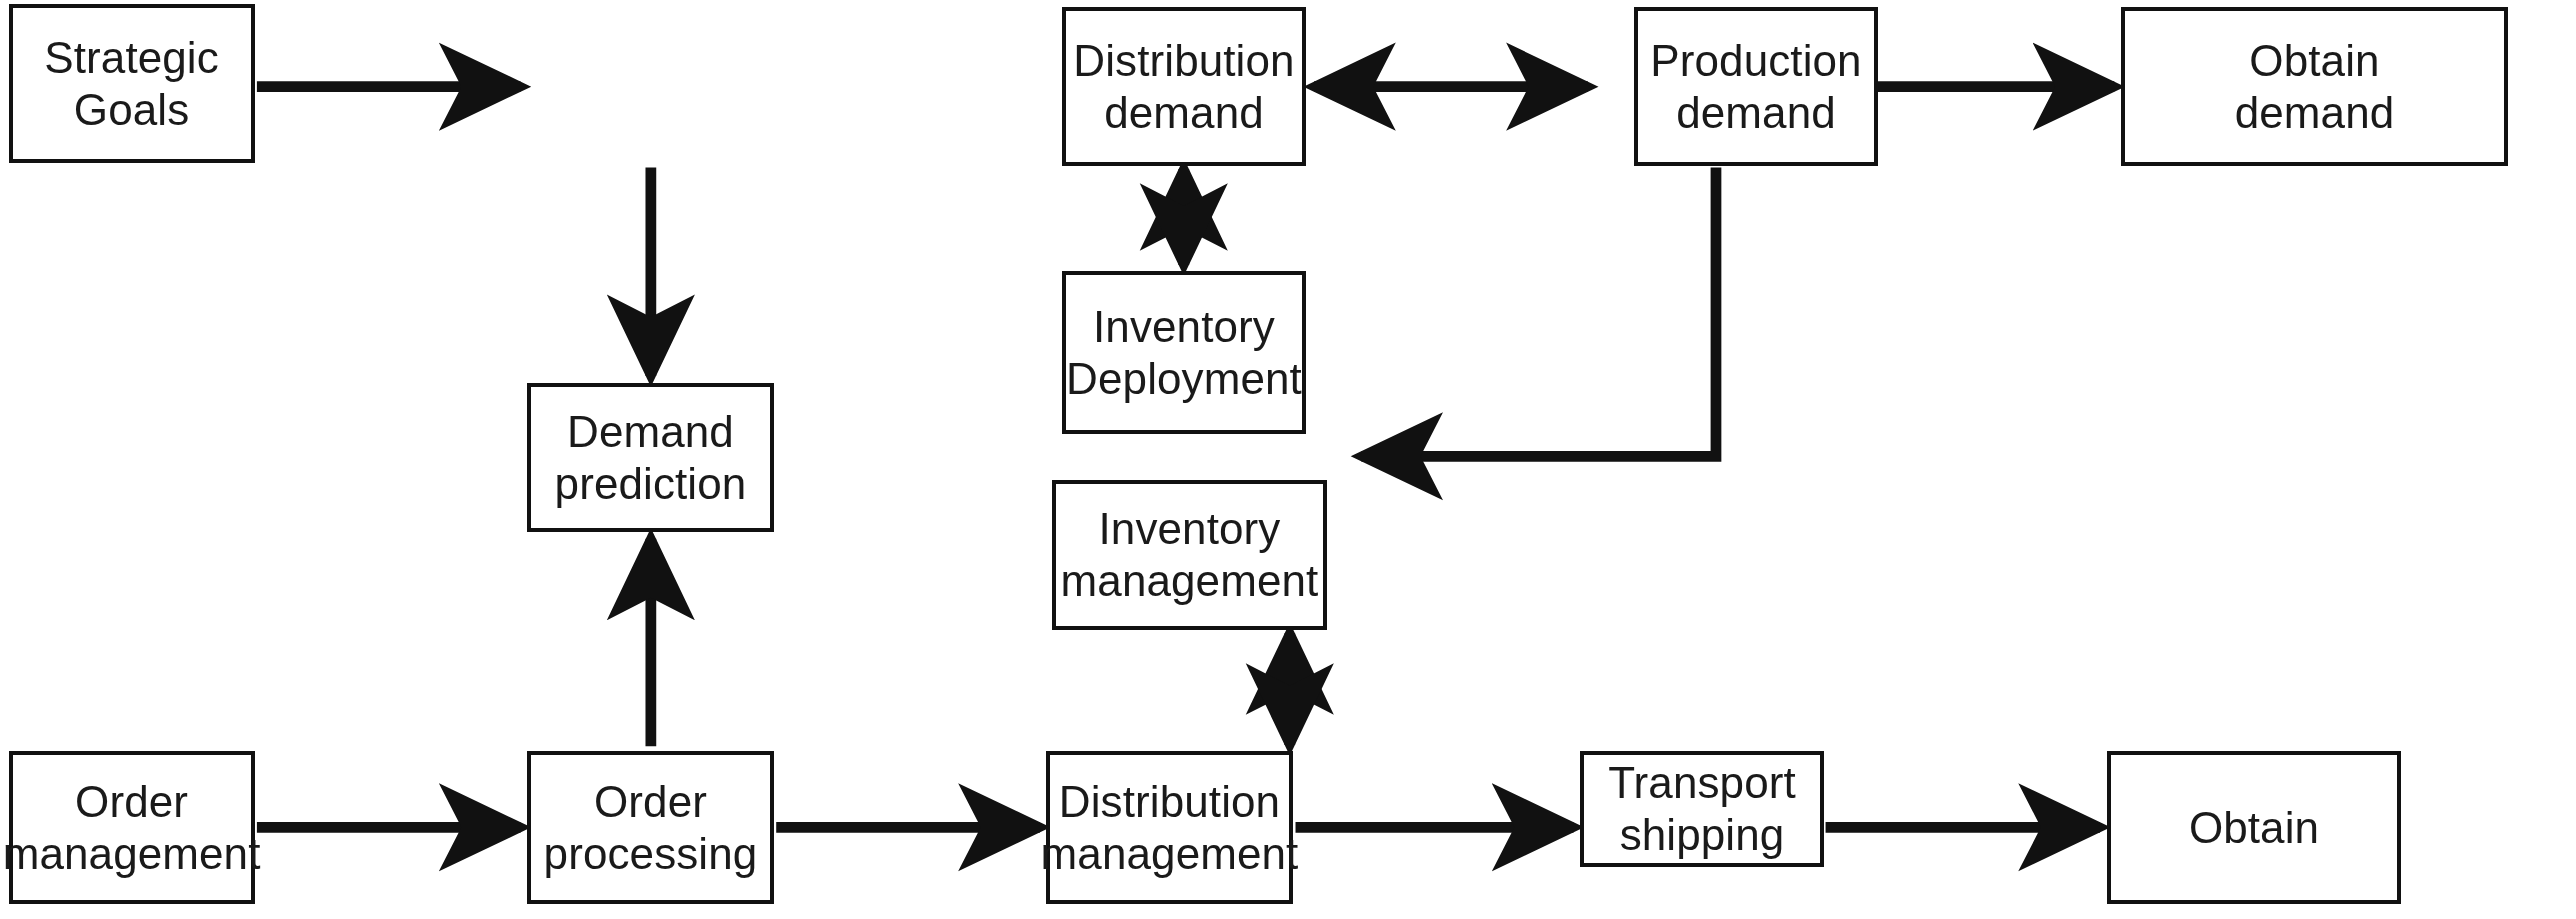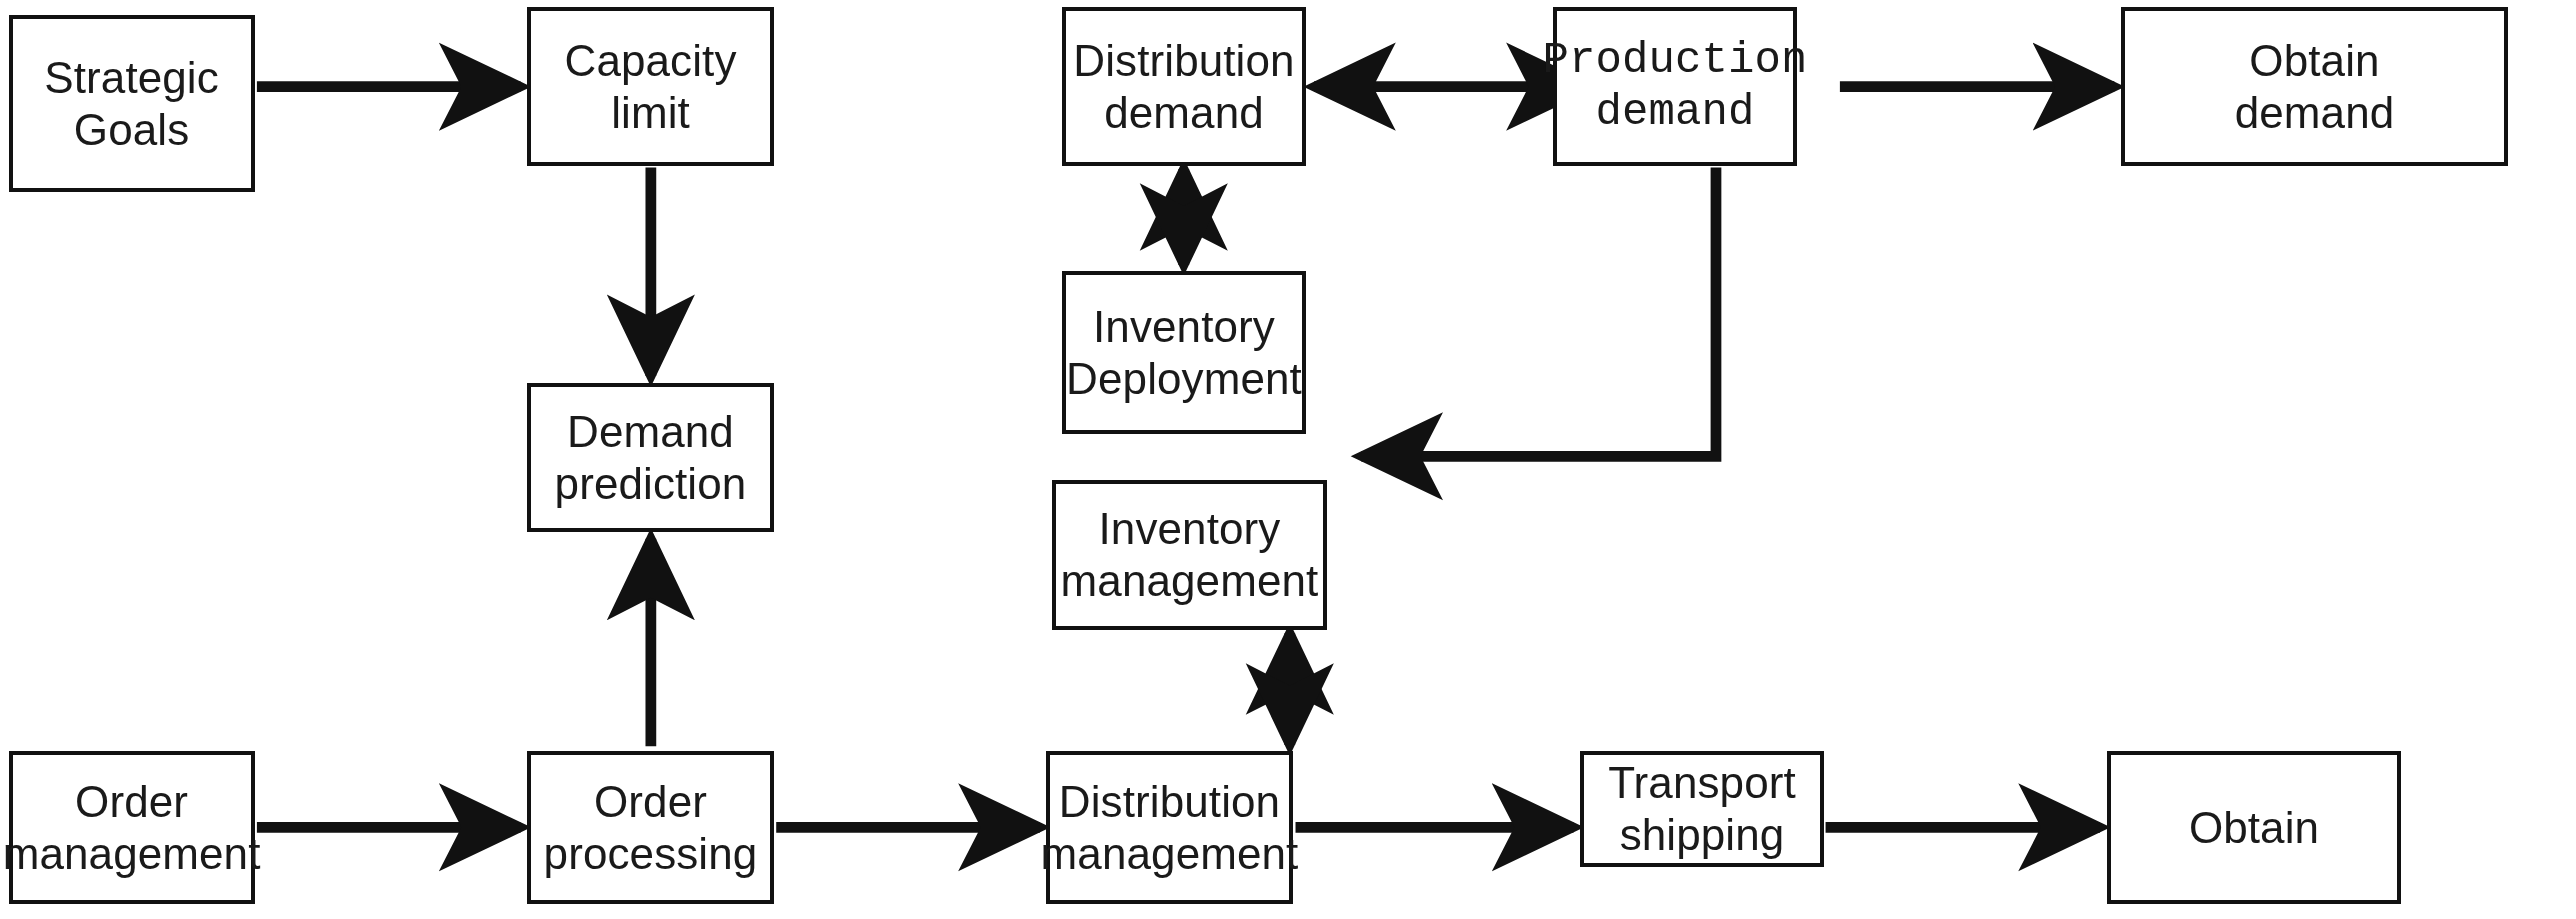--- a/index.html
+++ b/index.html
@@ -56,25 +56,24 @@
 
     <line x1="1083" y1="1155" x2="1451" y2="1155" stroke="#111111" stroke-width="15" marker-end="url(#ah)"></line>
 
     <line x1="1800" y1="884" x2="1800" y2="1040" stroke="#111111" stroke-width="15" marker-end="url(#ah)" marker-start="url(#ahs)"></line>
 
     <line x1="1808" y1="1155" x2="2196" y2="1155" stroke="#111111" stroke-width="15" marker-end="url(#ah)"></line>
 
     <line x1="2548" y1="1155" x2="2931" y2="1155" stroke="#111111" stroke-width="15" marker-end="url(#ah)"></line>
   </svg>
 
-  <div class="node" style="left: 8.6px; top: 15px; width: 246px; height: 177px;">Strategic Goals</div>
-  <div class="node" style="left: 527px; top: 7.2px; width: 247px; height: 159px;">Capacity limit</div>
+  <div class="node" style="left: 8.6px; top: 4px; width: 246px; height: 159px;">Strategic Goals</div>
   <div class="node" style="left: 1062px; top: 7.2px; width: 244px; height: 159px;">Distribution
 demand</div>
-  <div class="node" style="left: 1553px; top: 7.2px; width: 244px; height: 159px; font-family: Liberation Mono, monospace;">Production
+  <div class="node" style="left: 1634px; top: 7.2px; width: 244px; height: 159px;">Production
 demand</div>
   <div class="node" style="left: 2121px; top: 7.2px; width: 387px; height: 159px;">Obtain
 demand</div>
   <div class="node" style="left: 527px; top: 383px; width: 247px; height: 149px;">Demand
 prediction</div>
   <div class="node" style="left: 1062px; top: 271px; width: 244px; height: 163px;">Inventory
 Deployment</div>
   <div class="node" style="left: 1052px; top: 480px; width: 275px; height: 150px;">Inventory
 management</div>
   <div class="node" style="left: 8.6px; top: 751px; width: 246px; height: 153px;">Order

